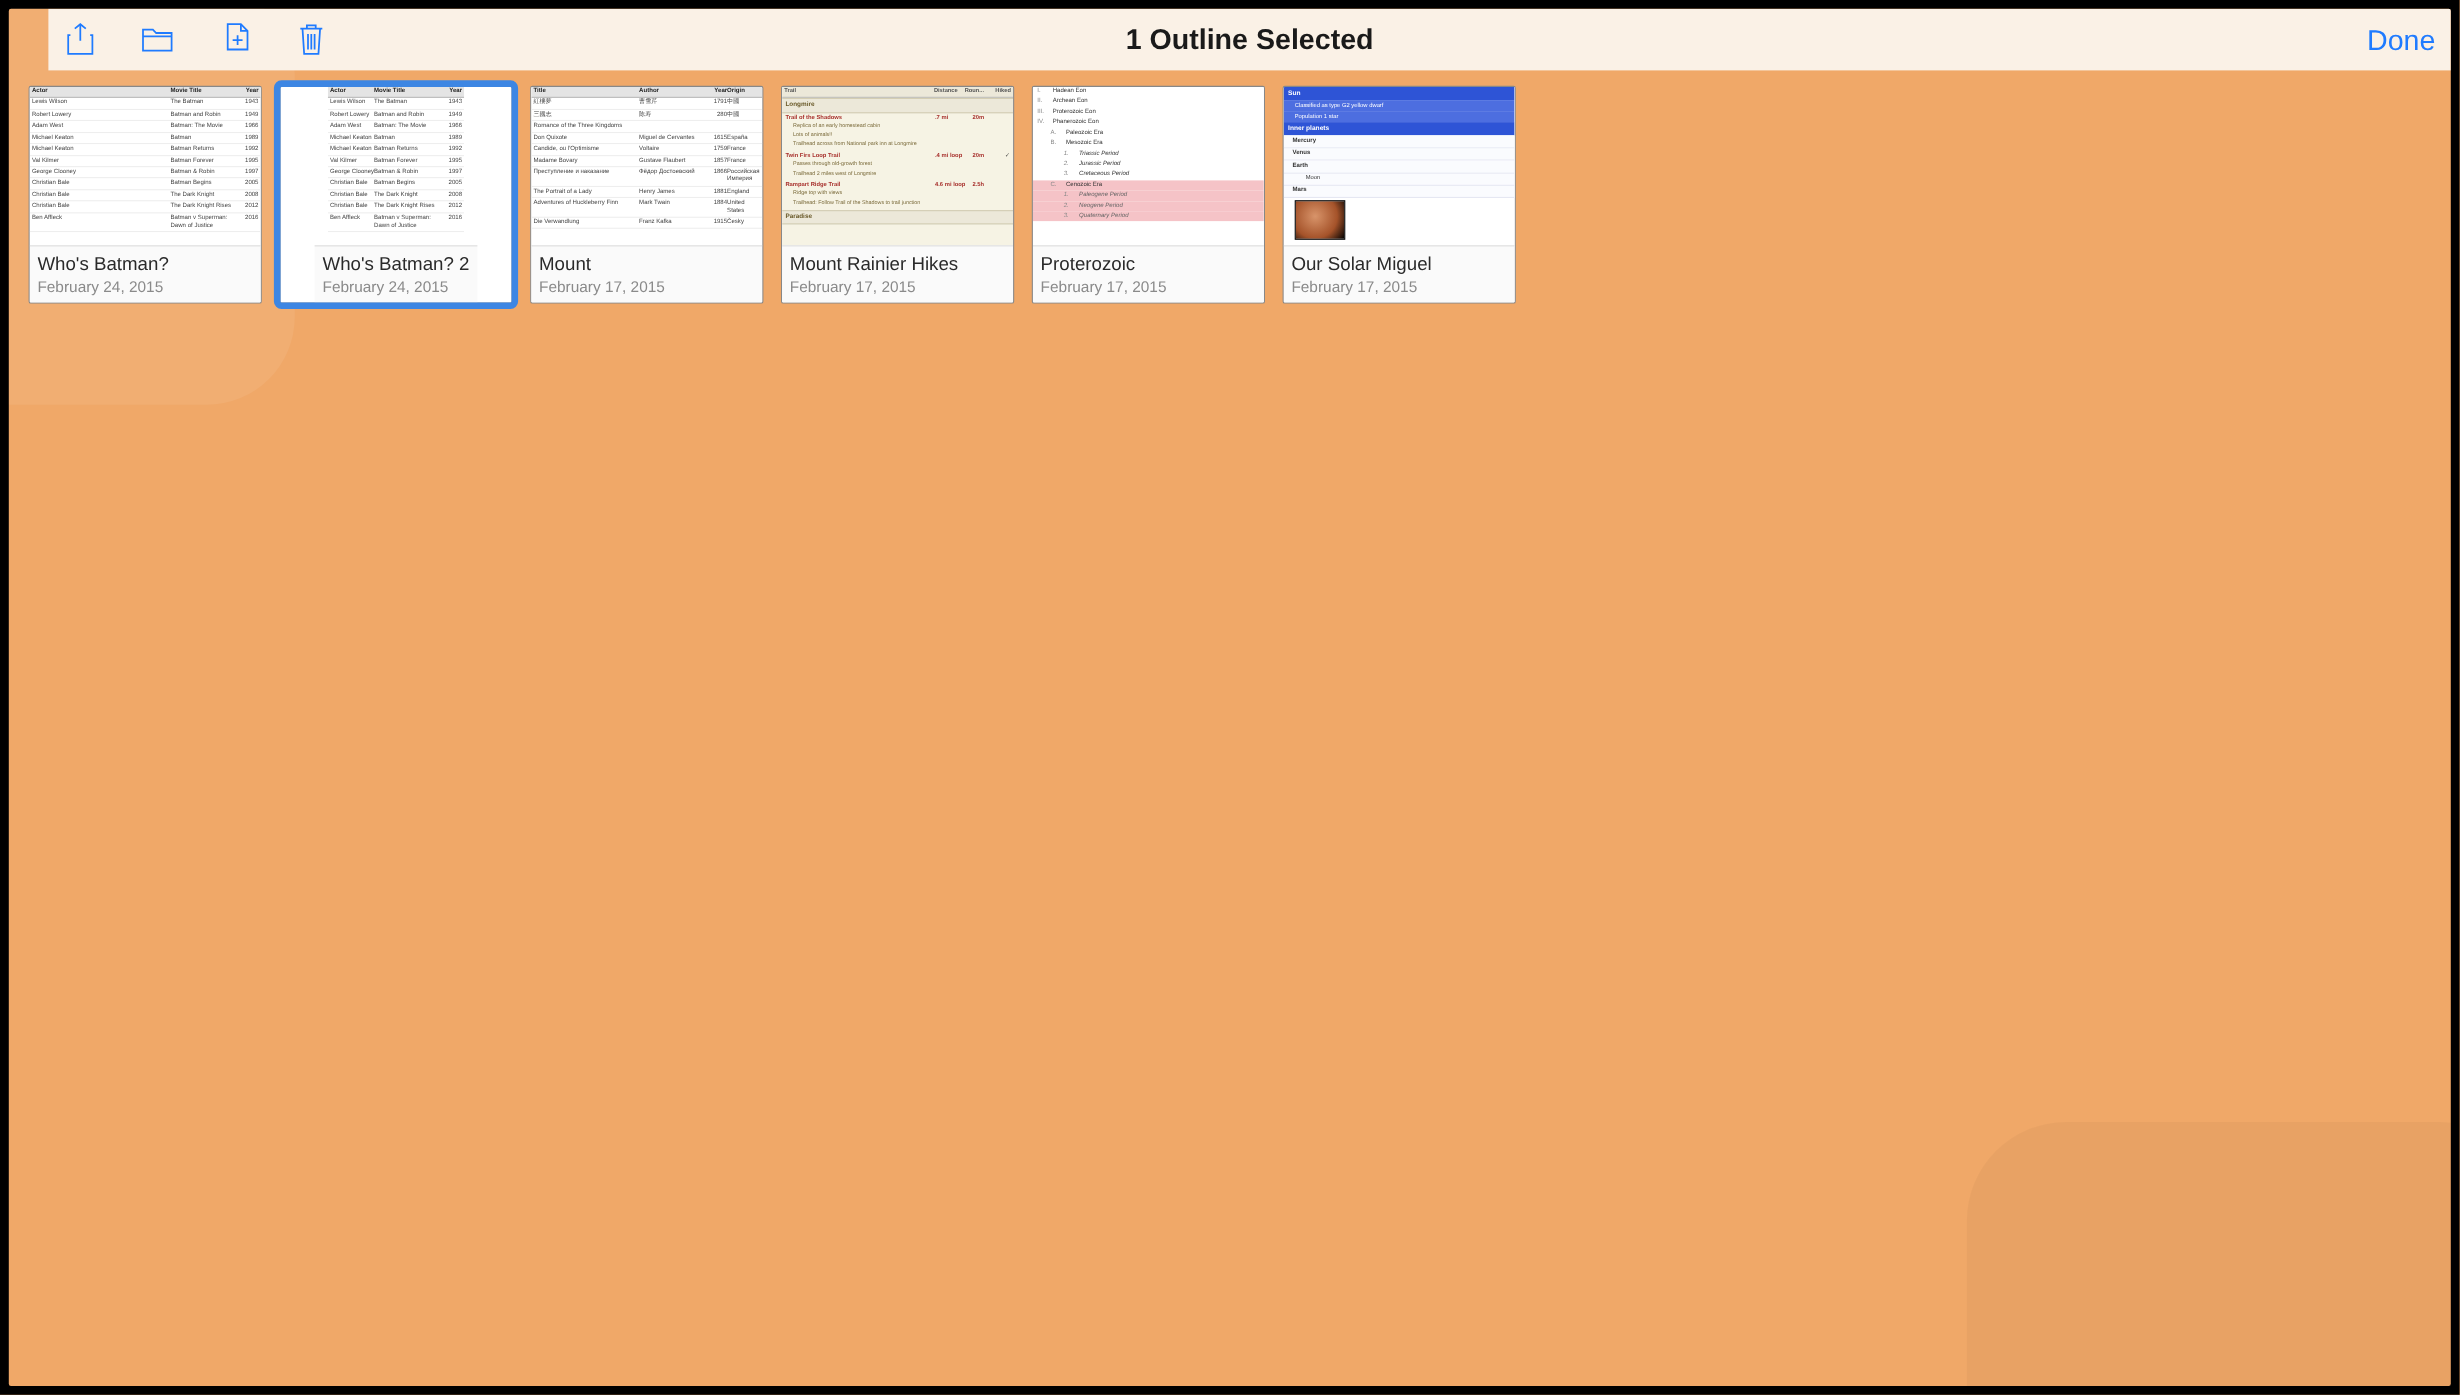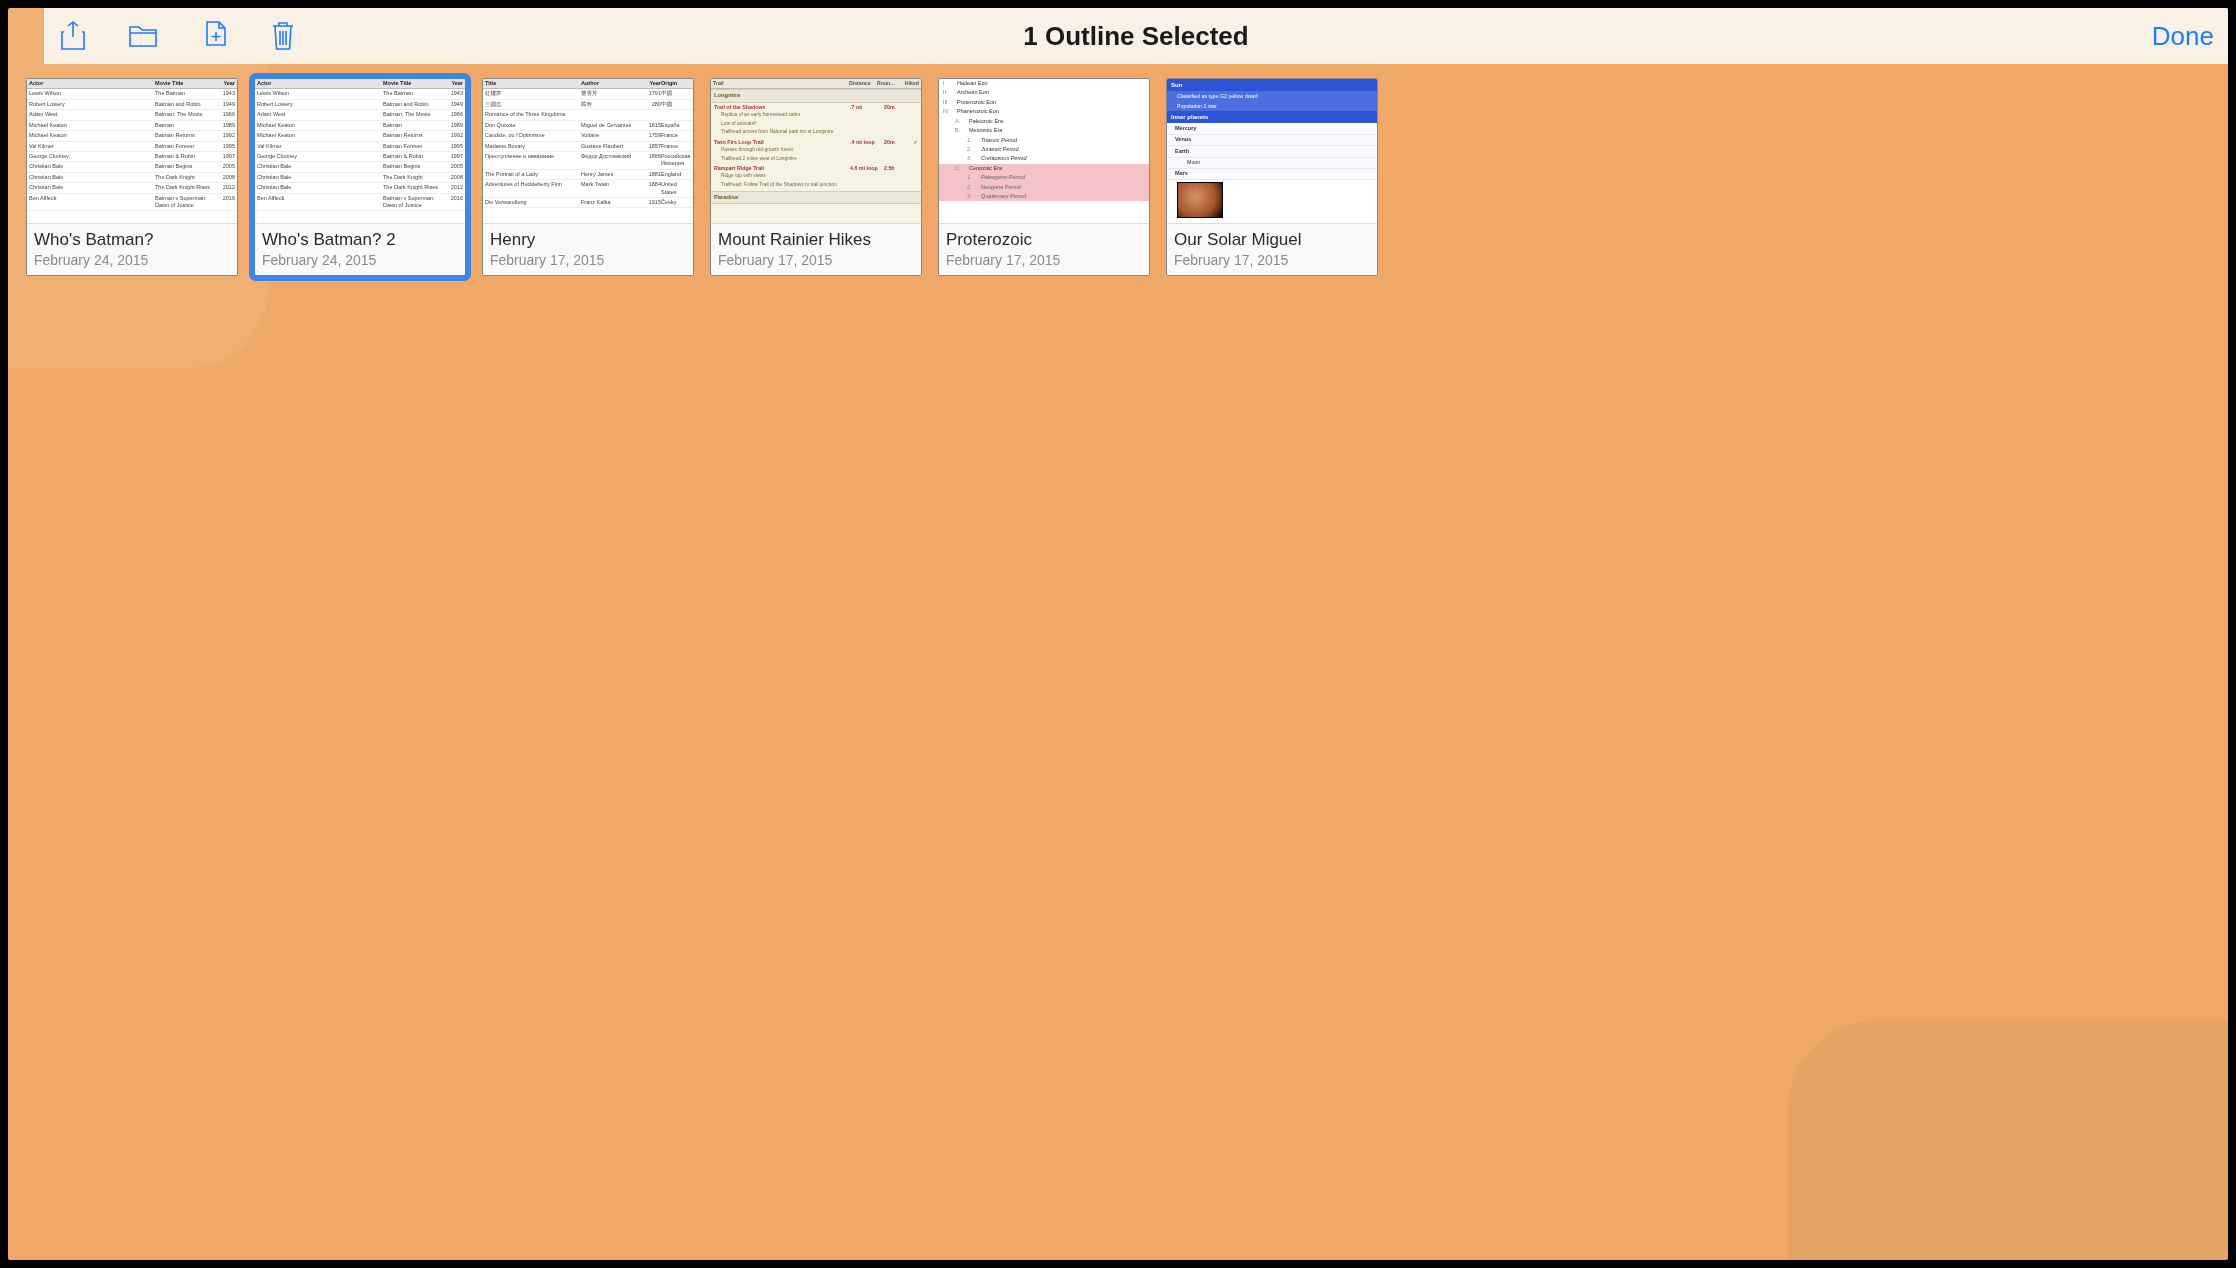--- a/index.html
+++ b/index.html
@@ -81,20 +81,21 @@
       background: #fff;
       border: 1px solid #888;
       border-radius: 2px;
       display: flex; flex-direction: column;
       cursor: pointer;
       overflow: hidden;
     }
     .doc-card.selected {
       outline: 6px solid #3d86e3;
       outline-offset: -1px;
+      align-items: center;
     }
     .thumb {
       height: 144px;
       background: #fff;
       overflow: hidden;
       font-size: 5.5px;
       line-height: 1.35;
       color: #333;
     }
     .caption { padding: 6px 7px 7px; background: #fafafa; border-top: 1px solid #ddd; }
@@ -381,21 +382,21 @@
             <div class="o">United States</div>
           </div>
           <div class="t-row">
             <div>Die Verwandlung</div>
             <div class="m">Franz Kafka</div>
             <div class="y">1915</div>
             <div class="o">Česky</div>
           </div>
         </div>
         <div class="caption">
-          <div class="name">Henry</div>
+          <div class="name">Mount</div>
           <div class="date">February 17, 2015</div>
         </div>
       </div>
       <div class="doc-card">
         <div class="thumb" style="background: rgb(246, 243, 228);">
           <div class="hk-head">
             <div class="h1">Trail</div>
             <div class="h2">Distance</div>
             <div class="h3">Roun...</div>
             <div class="h4">Hiked</div>

